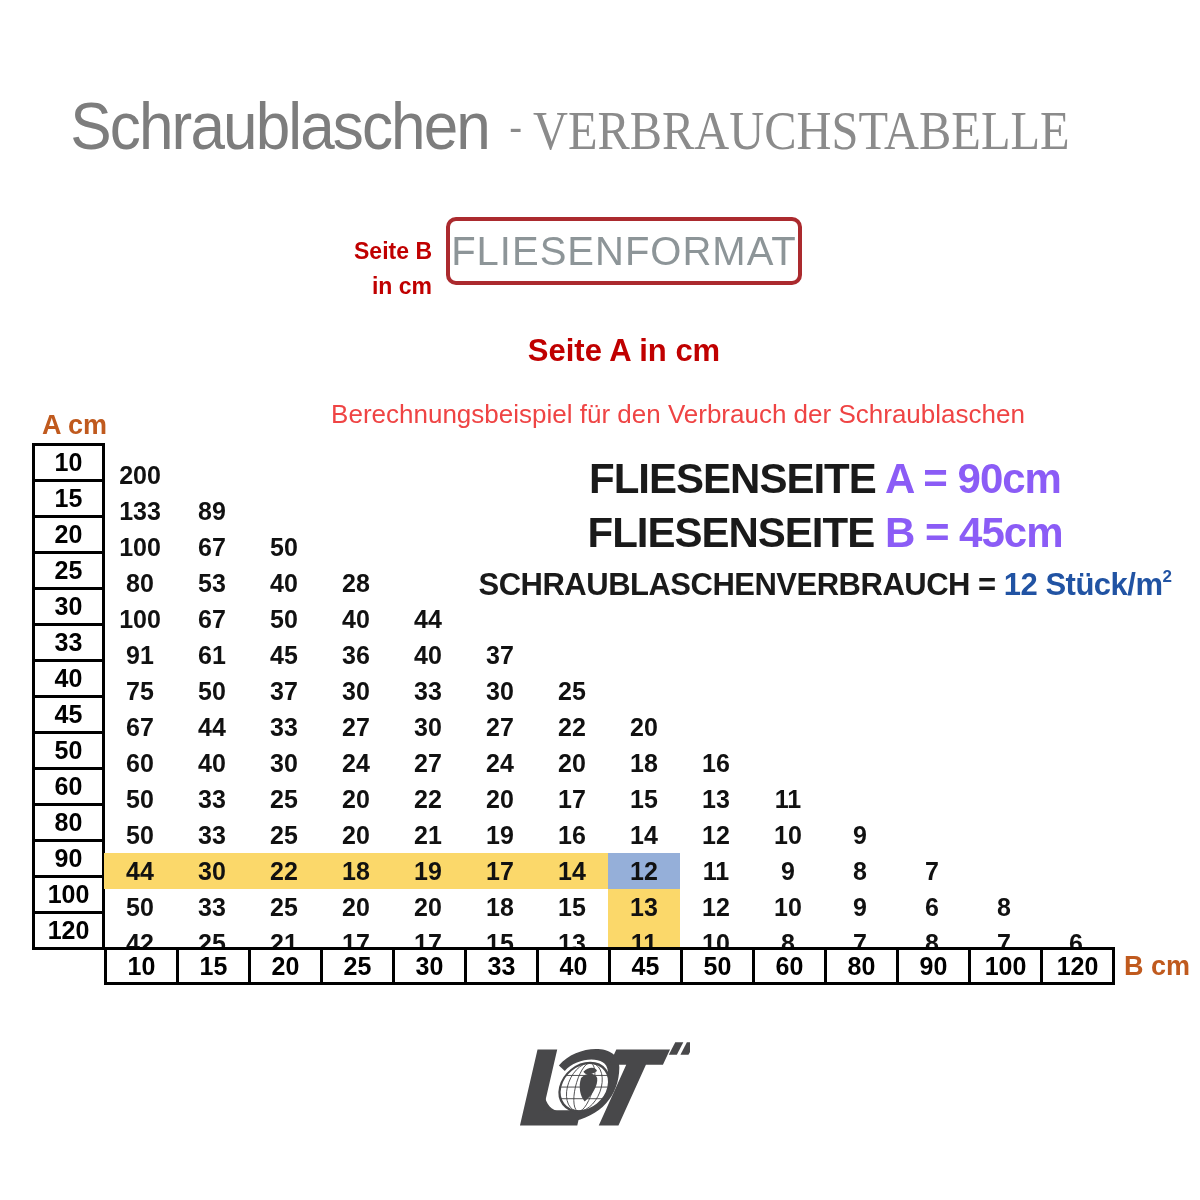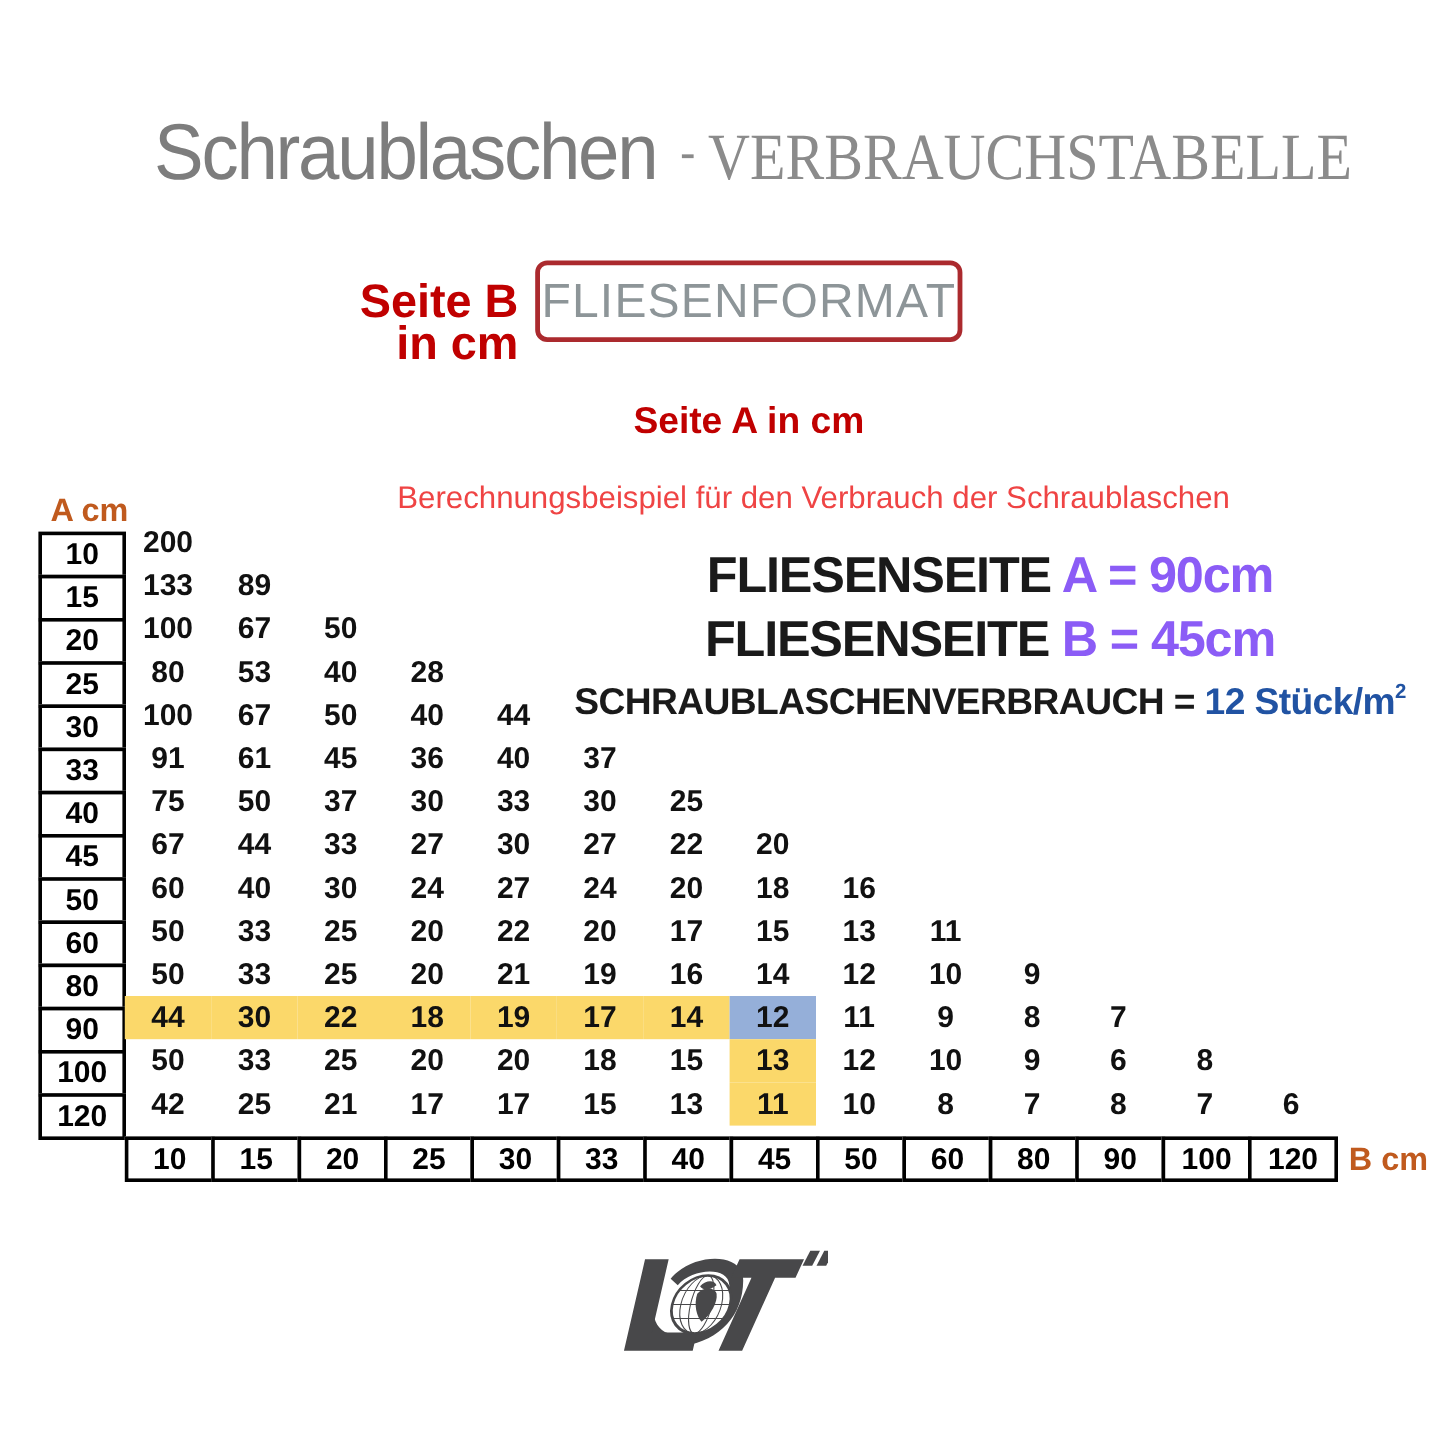--- a/index.html
+++ b/index.html
@@ -1,44 +1,44 @@
 <!DOCTYPE html>
 <html><head>
 <meta charset="utf-8">
 <style>
   * { margin:0; padding:0; box-sizing:border-box; }
   html,body { width:1200px; height:1200px; background:#ffffff; font-family:"Liberation Sans", sans-serif; position:relative; overflow:hidden; }
 
   
-  .title-row { position:absolute; top:88px; left:0; width:1200px; text-align:right; white-space:nowrap; }
+  .title-row { position:absolute; top:88px; left:0; width:1200px; text-align:center; white-space:nowrap; }
   .title-main { display:inline-block; font-size:66px; color:#7d7d7d; letter-spacing:-2px; transform:scaleX(0.94); vertical-align:baseline; }
   .title-sep { display:inline-block; font-size:40px; color:#8a8a8a; margin:0 6px 0 2px; vertical-align:8px; }
   .title-sub { display:inline-block; font-family:"Liberation Serif", serif; font-size:55px; color:#8b8b8b; transform:scaleX(0.88); transform-origin:left center; vertical-align:baseline; }
 
   
-  .side-b { position:absolute; top:234px; left:0; width:432px; text-align:right; color:#c00000; font-weight:bold; font-size:39px; line-height:35px; }
+  .side-b { position:absolute; top:234px; left:0; width:432px; text-align:right; color:#c00000; font-weight:bold; font-size:23px; line-height:35px; }
   .format-box { position:absolute; left:446px; top:217px; width:356px; height:68px; border:4px solid #ab2a2e; border-radius:10px; display:flex; align-items:center; justify-content:center; color:#8d9598; font-size:40px; letter-spacing:1px; }
   .side-a { position:absolute; left:446px; top:333px; width:356px; text-align:center; color:#c00000; font-weight:bold; font-size:31px; }
 
   
   .example-heading { position:absolute; top:399px; left:178px; width:1000px; text-align:center; color:#ef4444; font-size:26px; }
   .example-block { position:absolute; top:452px; left:470px; width:710px; text-align:center; font-weight:bold; }
   .example-line { font-size:42px; line-height:54px; color:#1a1a1a; letter-spacing:-1px; }
   .example-line .val { color:#8b5cf6; }
   .consumption-line { margin-top:7px; font-size:31px; color:#1a1a1a; letter-spacing:-0.5px;text-align:center; }
   .consumption-line .val { color:#2153a3; }
   .consumption-line sup { font-size:17px; position:relative; top:-2px; color:#2153a3; }
 
   
   .a-axis { position:absolute; left:42px; top:410px; color:#c05a1e; font-weight:bold; font-size:27px; }
   .b-axis { position:absolute; left:1124px; top:951px; color:#c05a1e; font-weight:bold; font-size:27px; }
   .row-header-col { position:absolute; left:32px; top:443px; }
   .rh-cell { width:73px; height:39px; border:3px solid #000; margin-top:-3px; display:flex; align-items:center; justify-content:center; font-weight:bold; font-size:25px; background:#fff; }
   .rh-cell:first-child { margin-top:0; }
-  .grid { position:absolute; left:104px; top:434px;text-align:right; }
+  .grid { position:absolute; left:104px; top:457px;text-align:right; }
   .g-row { display:flex; height:36px; }
   .g-cell { width:72px; height:36px; display:flex; align-items:center; justify-content:center; font-weight:bold; font-size:25px; color:#111; }
   .col-header-row { position:absolute; left:104px; top:947px; display:flex; }
   .bh-cell { width:75px; height:38px; border:3px solid #000; margin-left:-3px; display:flex; align-items:center; justify-content:center; font-weight:bold; font-size:25px; background:#fff; }
   .bh-cell:first-child { margin-left:0; }
 
   
   .logo { position:absolute; left:502px; top:1040px; width:188px; height:104px; }
 </style>
 </head>

